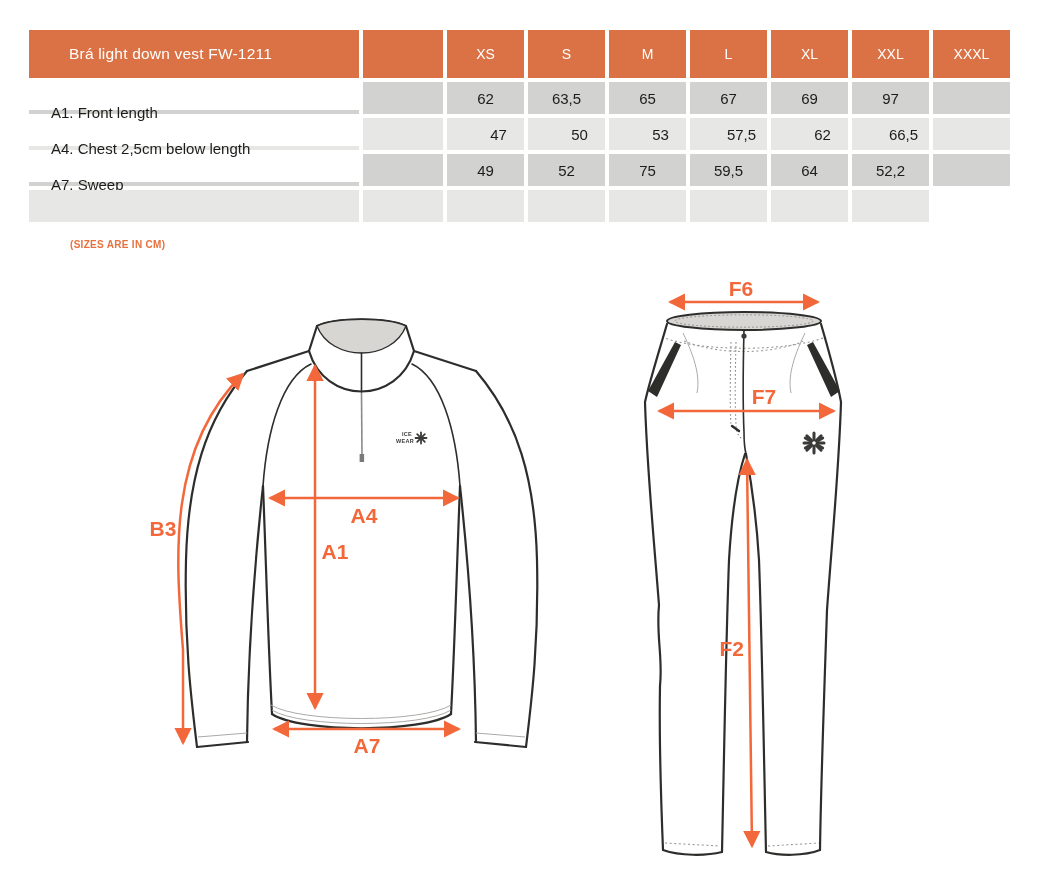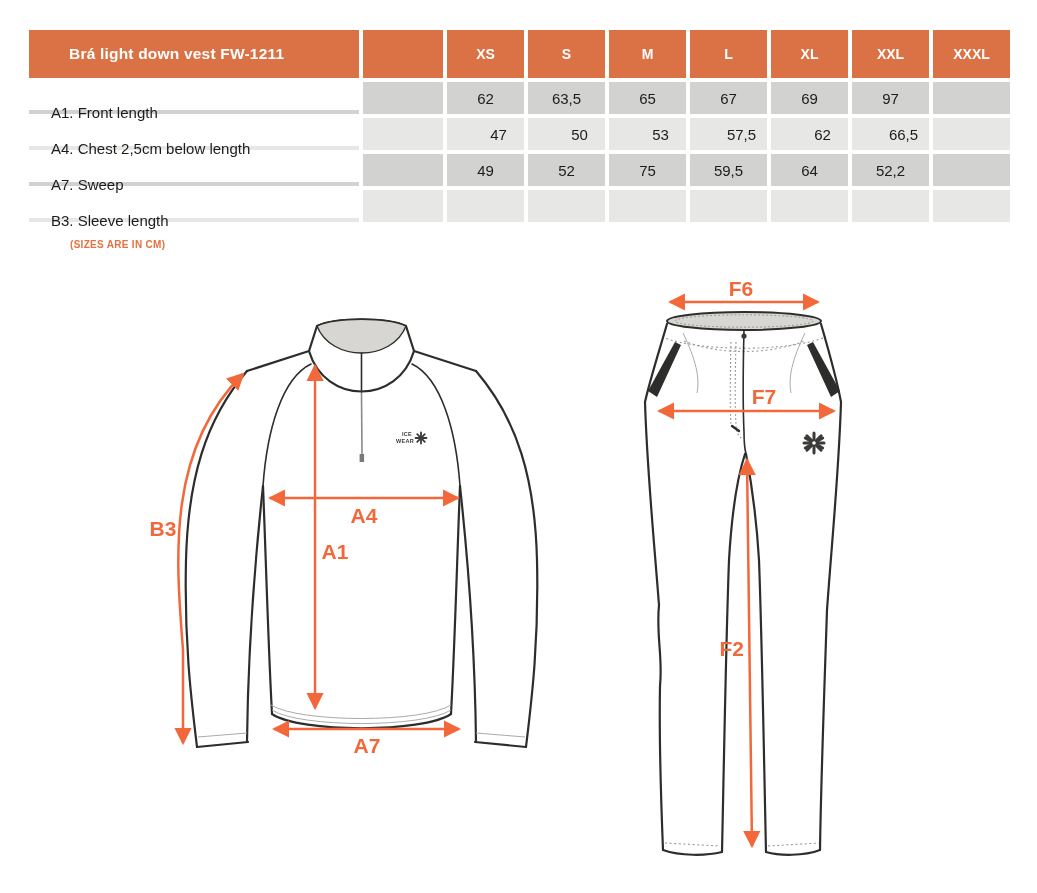--- a/index.html
+++ b/index.html
@@ -9,21 +9,21 @@
   }
   
   .size-table{
     position:absolute;left:29px;top:30px;
     display:grid;
     grid-template-columns:330px 80px repeat(7,77px);
     grid-template-rows:48px repeat(4,32px);
     gap:4px;
   }
   .cell{display:flex;align-items:center;justify-content:center;font-size:15px;}
-  .cell.head{background:#DA7245;color:#ffffff;font-weight:bold;font-size:14px;}
+  .cell.head{background:#DA7245;color:#ffffff;font-weight:normal;font-size:14px;}
   .cell.title{justify-content:flex-start;padding-left:40px;font-size:15.5px;letter-spacing:.2px;}
   .cell.label{justify-content:flex-start;padding-left:22px;margin-top:28px;}
   .r-dark{background:#D2D2D0;}
   .r-light{background:#E7E7E5;padding-left:26px;}
   
   .note{
     position:absolute;left:70px;top:239px;
     color:#E7713E;font-weight:bold;font-size:10px;letter-spacing:.3px;
   }
   
@@ -80,21 +80,20 @@
     <div class="cell label r-dark">A7. Sweep</div>
     <div class="cell r-dark"></div>
     <div class="cell r-dark">49</div>
     <div class="cell r-dark">52</div>
     <div class="cell r-dark">75</div>
     <div class="cell r-dark">59,5</div>
     <div class="cell r-dark">64</div>
     <div class="cell r-dark">52,2</div>
     <div class="cell r-dark"></div>
 
-    <div class="cell label r-light">B3. Sleeve length</div>
     <div class="cell r-light"></div>
     <div class="cell r-light"></div>
     <div class="cell r-light"></div>
     <div class="cell r-light"></div>
     <div class="cell r-light"></div>
     <div class="cell r-light"></div>
     <div class="cell r-light"></div>
     <div class="cell r-light"></div>
   </div>
 

